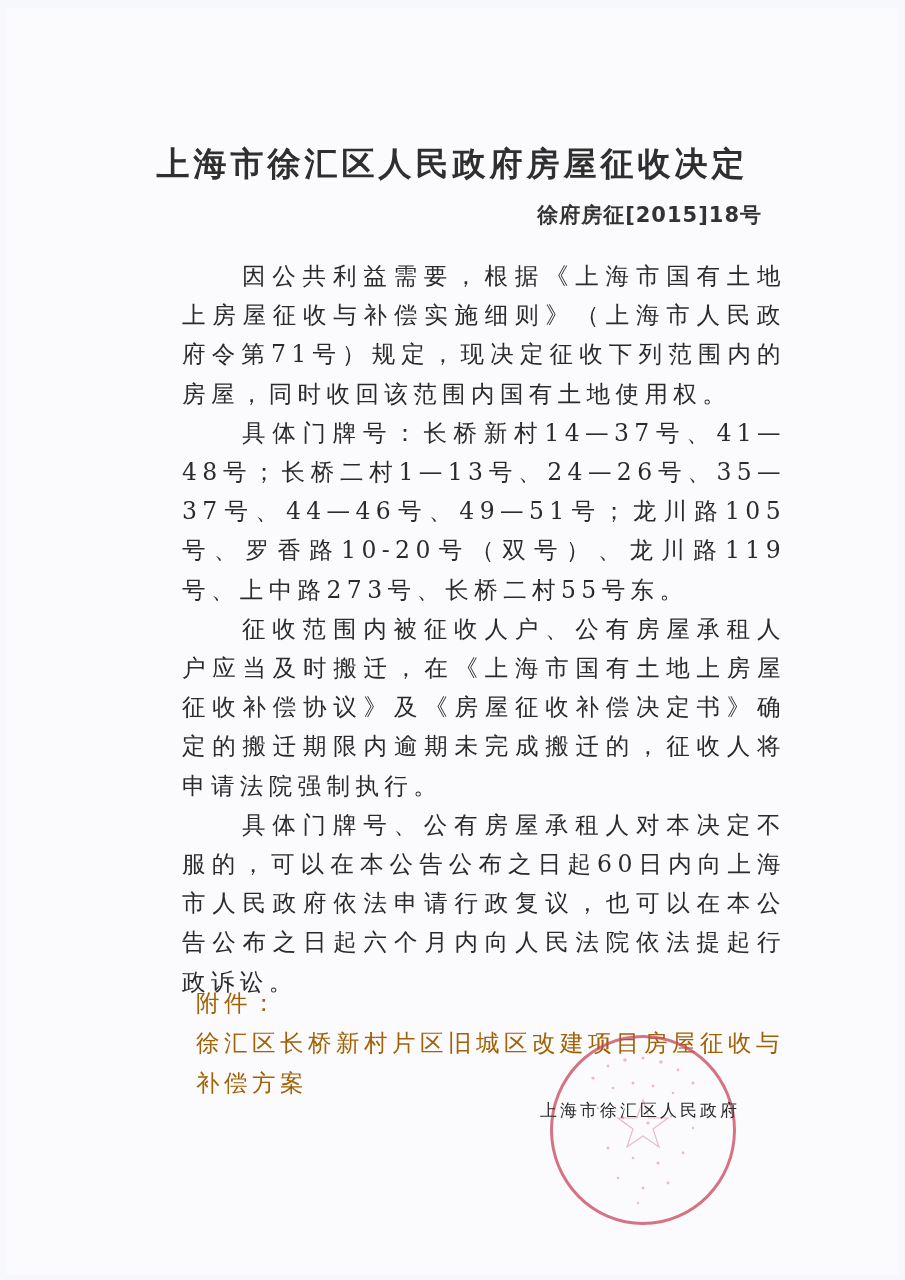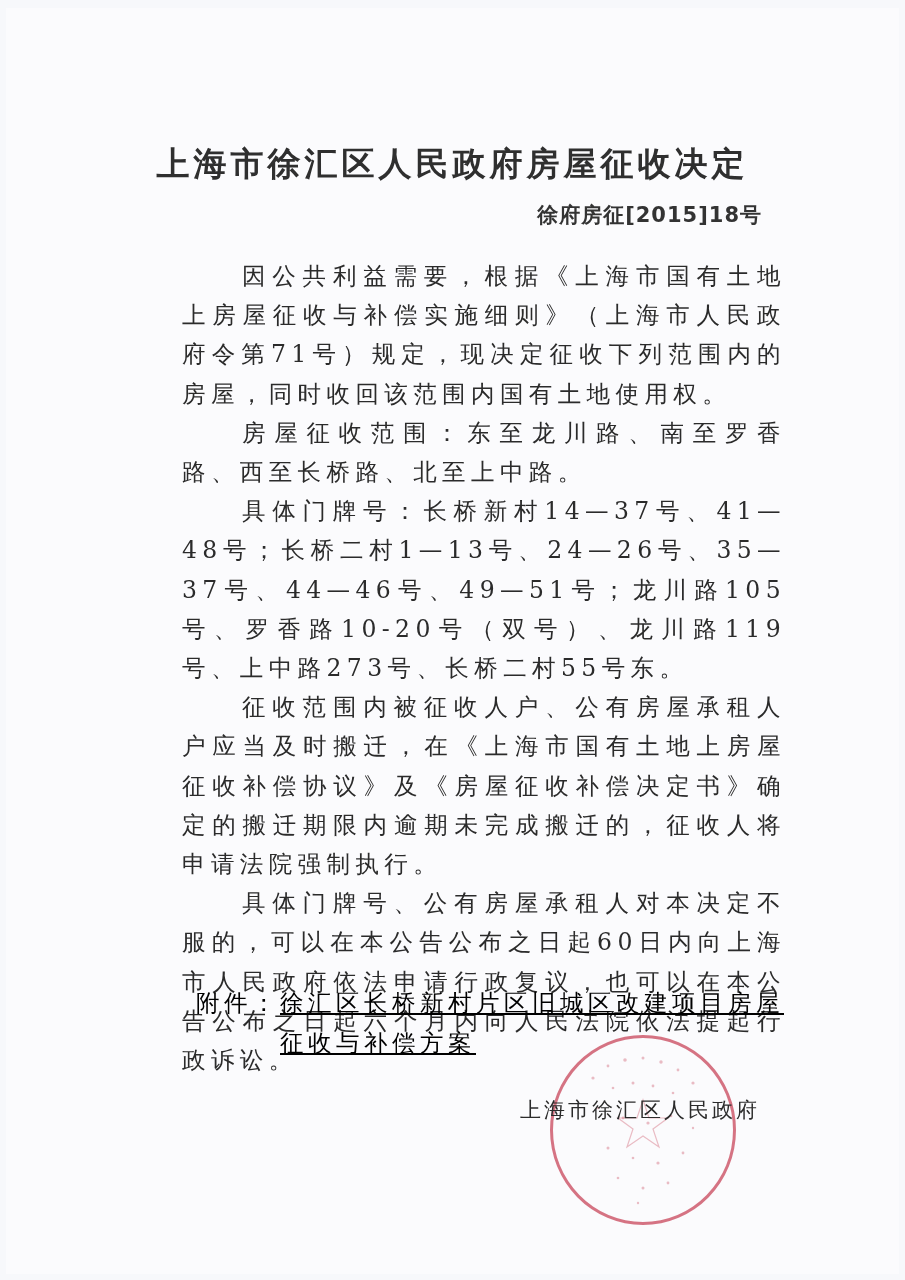--- a/index.html
+++ b/index.html
@@ -65,38 +65,38 @@
       text-align: justify;
     }
     .attachment {
       position: absolute;
       left: 196px;
       top: 983px;
       width: 590px;
       font-size: 23.5px;
       line-height: 40px;
       letter-spacing: 4.5px;
-      color: #000000;
+      color: #a16207;
       display: flex;
+      flex-direction: column;
     }
     .attachment .label {
       flex: 0 0 auto;
     }
     .attachment .value {
       flex: 1 1 auto;
       word-break: break-all;
-      text-decoration: underline;
     }
     .signature {
       position: absolute;
       left: 500px;
       top: 1090px;
       width: 280px;
       text-align: center;
-      font-size: 21px;
+      font-size: 17px;
       line-height: 40px;
       letter-spacing: 3px;
       color: #2b2b2b;
       z-index: 2;
     }
     .signature .sig-date {
       padding-left: 12px;
     }
     .seal {
       position: absolute;
@@ -119,21 +119,20 @@
 <body>
 
 <div class="page"></div>
 
 <h1 class="title">上海市徐汇区人民政府房屋征收决定</h1>
 
 <div class="doc-number">徐府房征[2015]18号</div>
 
 <div class="body-text">
   <p class="para">因公共利益需要，根据《上海市国有土地上房屋征收与补偿实施细则》（上海市人民政府令第71号）规定，现决定征收下列范围内的房屋，同时收回该范围内国有土地使用权。</p>
-  <p class="para">房屋征收范围：东至龙川路、南至罗香路、西至长桥路、北至上中路。</p>
   <p class="para">具体门牌号：长桥新村14—37号、41—48号；长桥二村1—13号、24—26号、35—37号、44—46号、49—51号；龙川路105号、罗香路10-20号（双号）、龙川路119号、上中路273号、长桥二村55号东。</p>
   <p class="para">征收范围内被征收人户、公有房屋承租人户应当及时搬迁，在《上海市国有土地上房屋征收补偿协议》及《房屋征收补偿决定书》确定的搬迁期限内逾期未完成搬迁的，征收人将申请法院强制执行。</p>
   <p class="para">具体门牌号、公有房屋承租人对本决定不服的，可以在本公告公布之日起60日内向上海市人民政府依法申请行政复议，也可以在本公告公布之日起六个月内向人民法院依法提起行政诉讼。</p>
 </div>
 
 <div class="attachment">
   <span class="label">附件：</span>
   <span class="value">徐汇区长桥新村片区旧城区改建项目房屋征收与补偿方案</span>
 </div>
 

